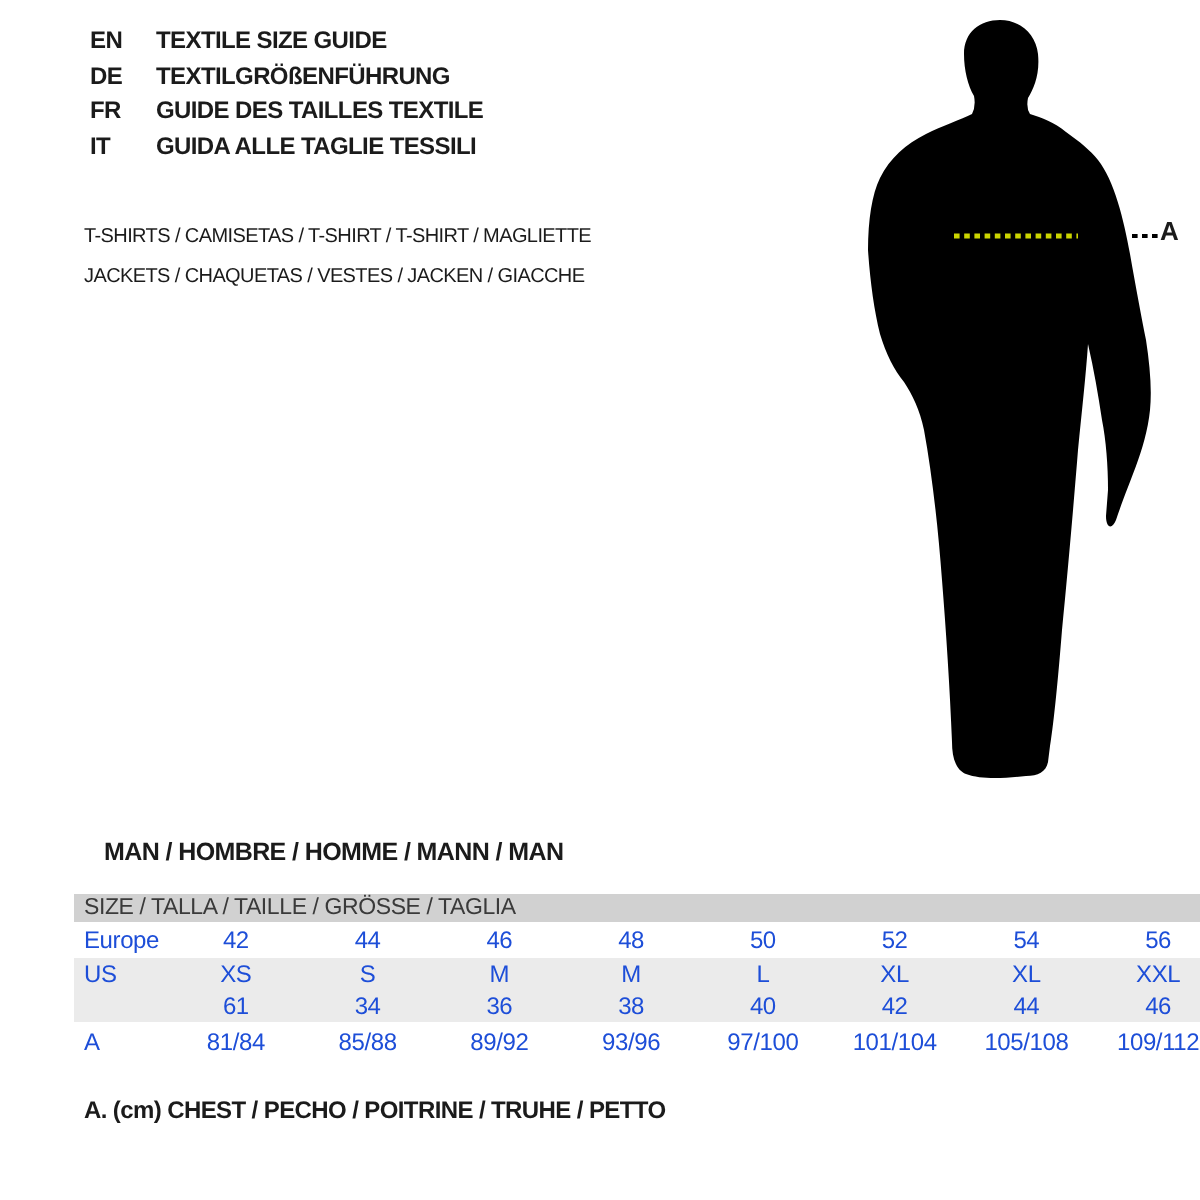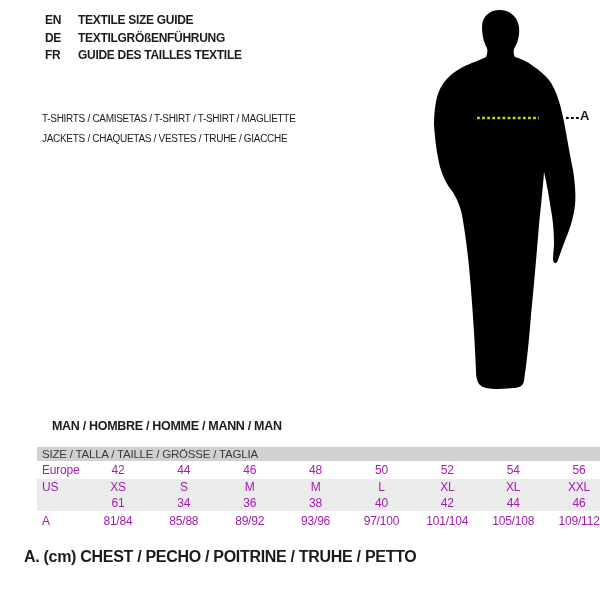--- a/index.html
+++ b/index.html
@@ -15,53 +15,57 @@
   
   .cat-block{position:absolute;left:22px;top:109px;}
   .cat-line{font-size:10px;font-weight:normal;line-height:19.5px;letter-spacing:-0.3px;white-space:nowrap;}
   
   .figure-svg{position:absolute;left:403px;top:5px;width:172px;height:385px;}
   .measure-a{position:absolute;left:560px;top:108px;font-size:13px;font-weight:600;letter-spacing:-0.2px;}
   
   .section-title{position:absolute;left:20px;top:419px;font-size:12.5px;font-weight:bold;letter-spacing:-0.3px;white-space:nowrap;padding-left:12px;}
   
   .size-table{position:absolute;left:17px;top:447px;width:575px;border-collapse:collapse;table-layout:fixed;}
-  .size-table td{font-size:12px;letter-spacing:-0.2px;text-align:center;padding:0;color:#a21caf;white-space:nowrap;}
+  .size-table td{font-size:12px;letter-spacing:-0.2px;text-align:center;padding:0;color:#1d4ed8;white-space:nowrap;}
   .size-table td.row-label{text-align:left;padding-left:5px;}
   .size-table tr.t-head td{background:#d1d1d1;text-align:left;padding-left:5px;height:14px;font-size:11.5px;color:#3a3a3a;}
   .size-table tr.r-europe td{height:18px;background:#ffffff;}
   .size-table tr.r-us td{height:16px;background:#ebebeb;}
   .size-table tr.r-num td{height:16px;background:#ebebeb;}
   .size-table tr.r-a td{height:19px;background:#ffffff;}
   
-  .footnote{position:absolute;left:4px;top:548px;font-size:16px;font-weight:bold;letter-spacing:-0.3px;white-space:nowrap;}
+  .footnote{position:absolute;left:22px;top:548px;font-size:12px;font-weight:bold;letter-spacing:-0.3px;white-space:nowrap;}
 </style>
 </head>
 <body>
 
 <div class="canvas">
 
   <div class="lang-block">
     <div class="lang-row">
       <span class="lang-code">EN</span>
       <span class="lang-label">TEXTILE SIZE GUIDE</span>
     </div>
     <div class="lang-row">
       <span class="lang-code">DE</span>
       <span class="lang-label">TEXTILGRÖßENFÜHRUNG</span>
     </div>
     <div class="lang-row">
       <span class="lang-code">FR</span>
       <span class="lang-label">GUIDE DES TAILLES TEXTILE</span>
     </div>
+    <div class="lang-row">
+      <span class="lang-code">IT</span>
+      <span class="lang-label">GUIDA ALLE TAGLIE TESSILI</span>
+    </div>
   </div>
 
   <div class="cat-block">
     <div class="cat-line">T-SHIRTS / CAMISETAS / T-SHIRT / T-SHIRT / MAGLIETTE</div>
-    <div class="cat-line">JACKETS / CHAQUETAS / VESTES / TRUHE / GIACCHE</div>
+    <div class="cat-line">JACKETS / CHAQUETAS / VESTES / JACKEN / GIACCHE</div>
   </div>
 
   <svg class="figure-svg" viewBox="0 0 172 385" xmlns="http://www.w3.org/2000/svg">
     <path d="M 77 5
          C 87 5 95 12 96 22
          C 97 32 94 39 91 44
          Q 90 49 92 52
          C 98 54 104 56 110 61
          C 117 66 122 70 126 75
          C 134 85 139 105 142 122

